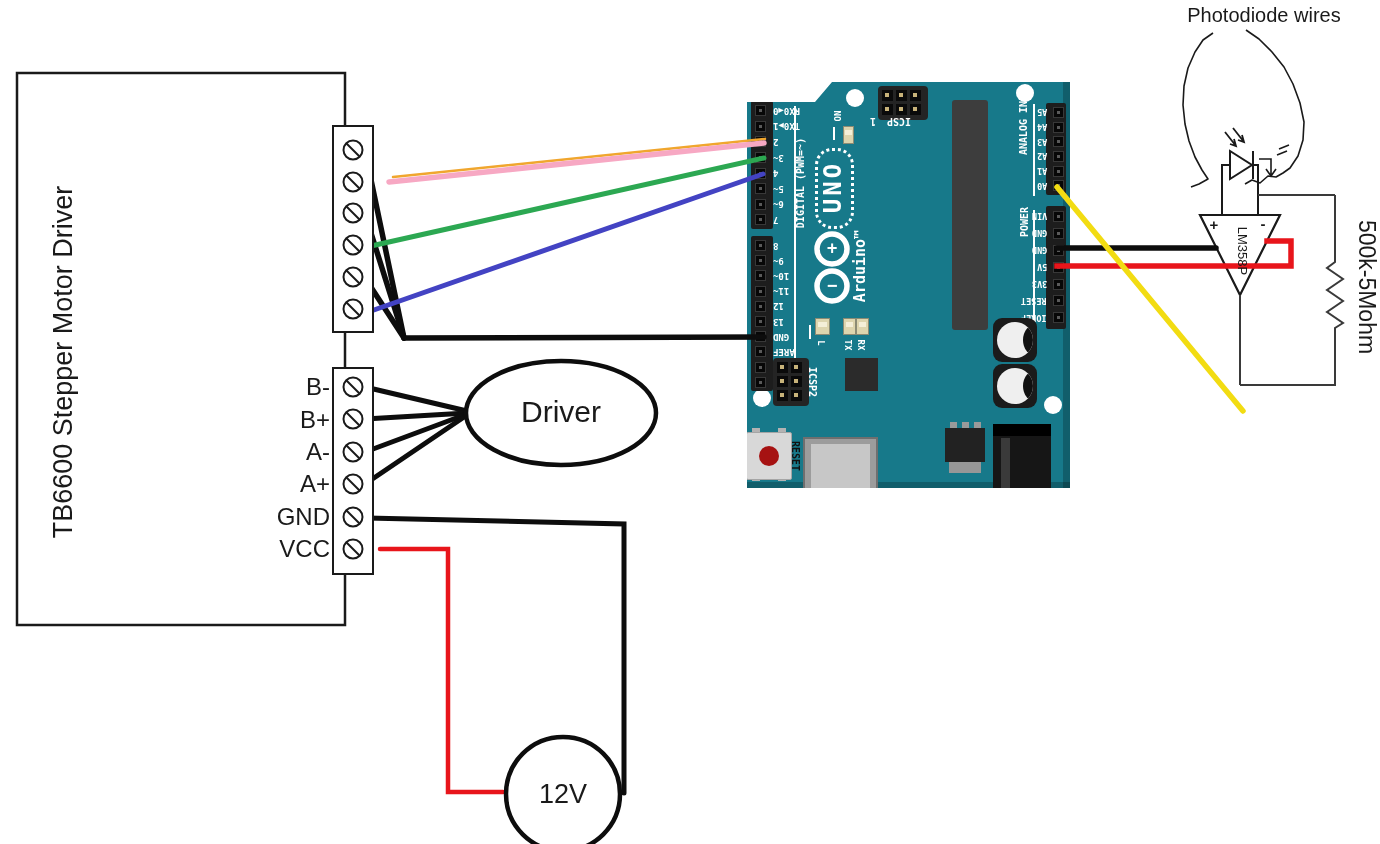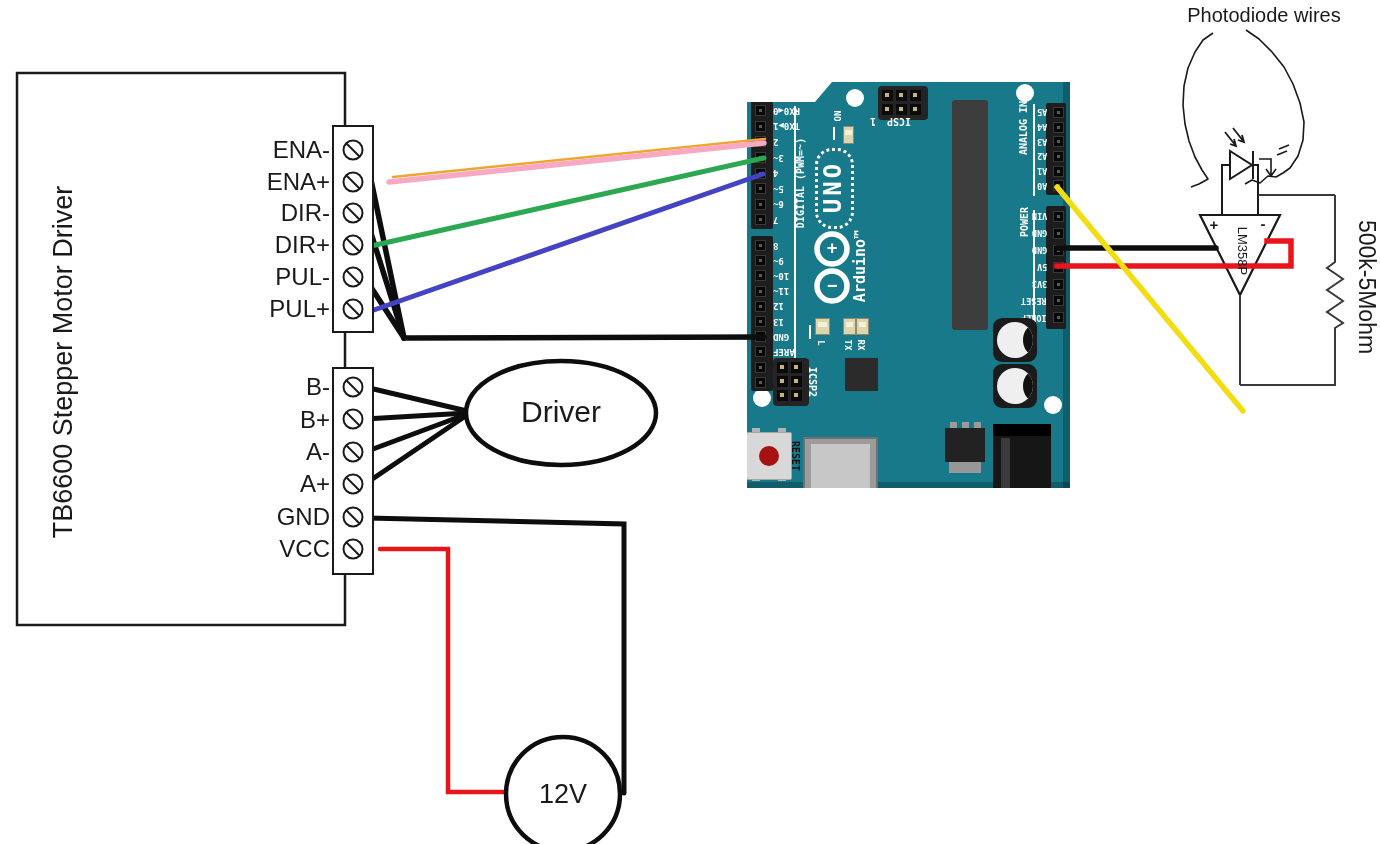--- a/index.html
+++ b/index.html
@@ -418,34 +418,20 @@
 
     <path d="M1057,248 L1216,248" stroke="#0d0d0d" stroke-width="5.5" stroke-linecap="round" fill="none"></path>
     <path d="M1057,266 L1291,266 L1291,241 L1267,241" stroke="#e8151b" stroke-width="5.5" fill="none" stroke-linecap="square"></path>
     <path d="M1057,187 L1243,411" stroke="#f2dc12" stroke-width="5.5" stroke-linecap="round" fill="none"></path>
   </svg>
 
   <div class="layer textlayer">
 
     <div class="vtx" style="left:63px;top:362px;font-size:27px;">TB6600 Stepper Motor Driver</div>
 
-    <div class="termcol" style="left:215px;top:134px;">
-
-        <div class="trow" style="height:31.8px;">ENA-</div>
-
-        <div class="trow" style="height:31.8px;">ENA+</div>
-
-        <div class="trow" style="height:31.8px;">DIR-</div>
-
-        <div class="trow" style="height:31.8px;">DIR+</div>
-
-        <div class="trow" style="height:31.8px;">PUL-</div>
-
-        <div class="trow" style="height:31.8px;">PUL+</div>
-      </div>
 
     <div class="termcol" style="left:215px;top:371px;">
 
         <div class="trow" style="height:32.4px;">B-</div>
 
         <div class="trow" style="height:32.4px;">B+</div>
 
         <div class="trow" style="height:32.4px;">A-</div>
 
         <div class="trow" style="height:32.4px;">A+</div>

